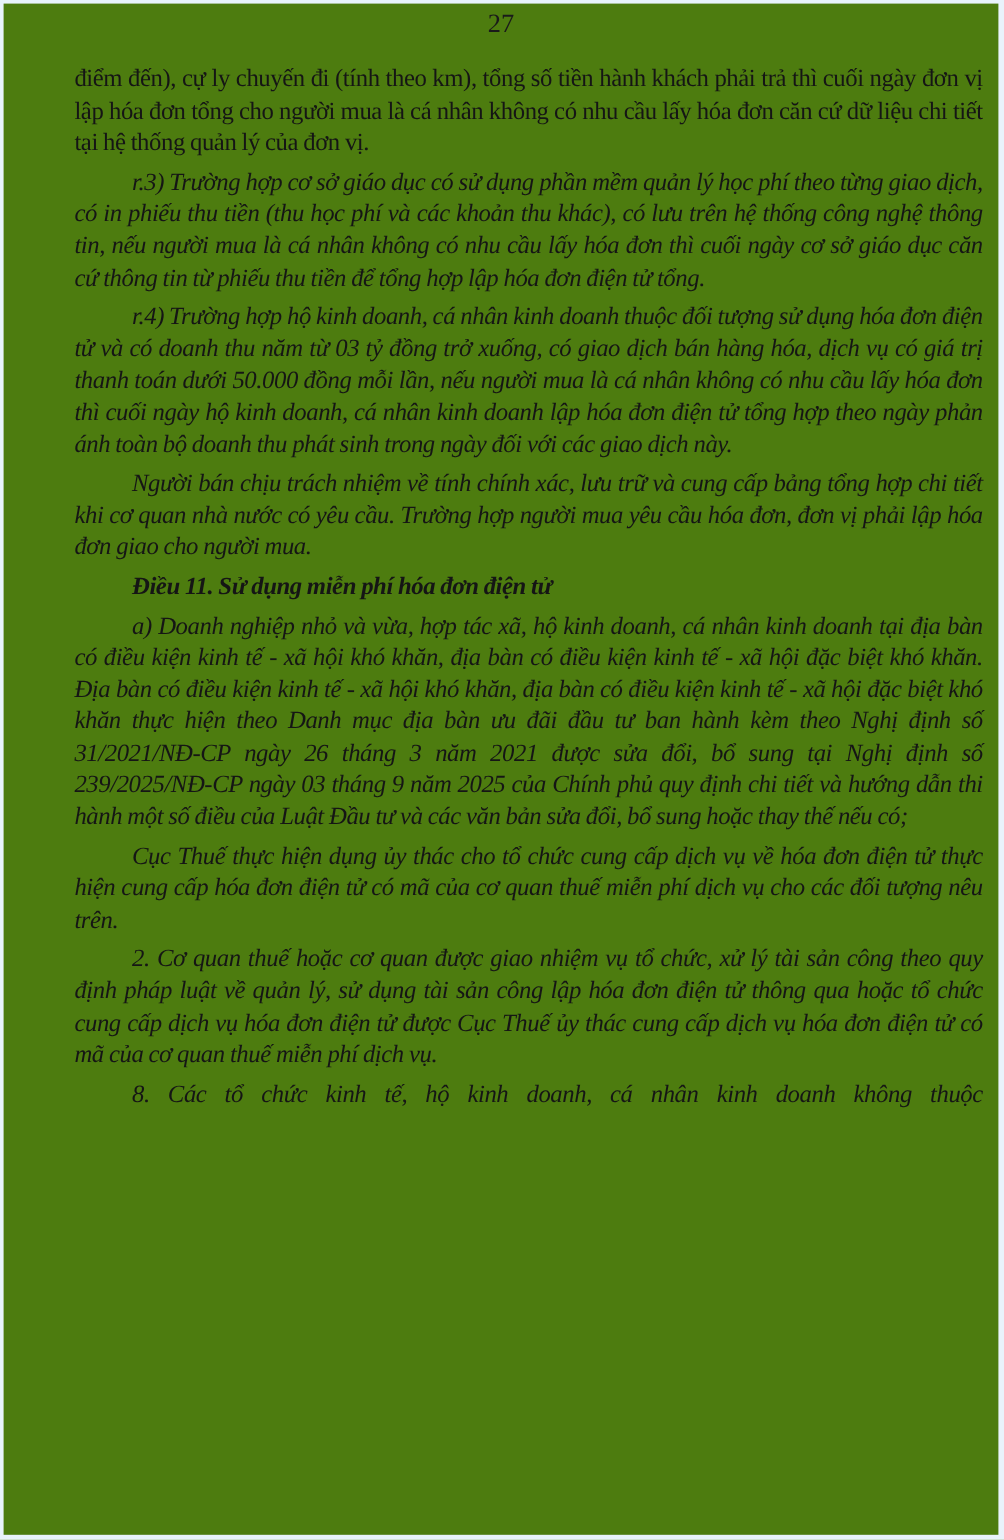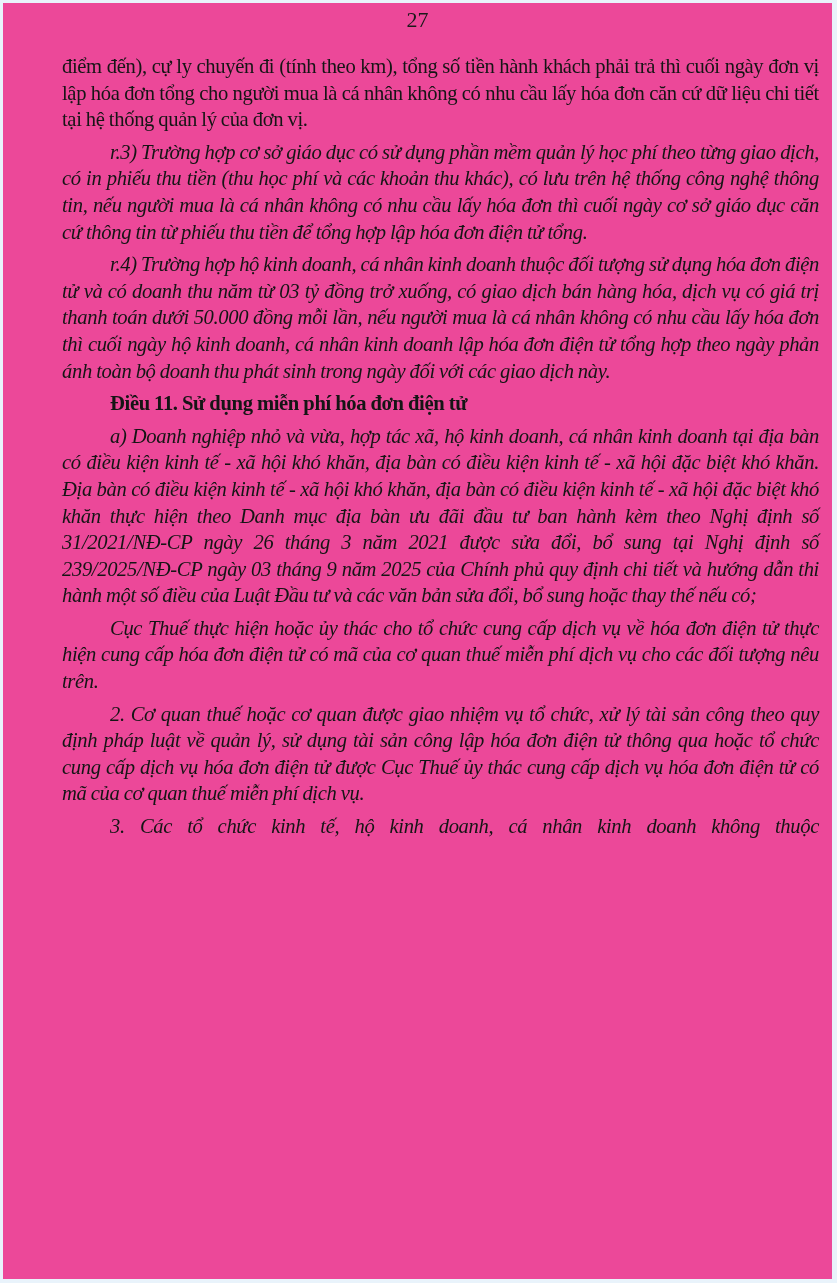--- a/index.html
+++ b/index.html
@@ -12,21 +12,21 @@
     height: 1283px;
     position: relative;
     overflow: hidden;
   }
   .page {
     position: absolute;
     left: 3px;
     top: 3px;
     width: 829px;
     height: 1276px;
-    background: #ec4899;
+    background: #4d7c0f;
     overflow: hidden;
   }
   .page-number {
     position: absolute;
     top: 4px;
     left: 0;
     width: 100%;
     text-align: center;
     font-family: "Liberation Serif", "DejaVu Serif", serif;
     font-size: 22px;
@@ -50,31 +50,33 @@
     text-align-last: left;
   }
   .para.indent {
     text-indent: 48px;
     font-style: italic;
   }
   .heading {
     margin: 2px 0 6px 0;
     text-indent: 48px;
     font-weight: bold;
+    font-style: italic;
   }
 </style>
 </head>
 <body>
 
 <div class="page">
   <div class="page-number">27</div>
 
   <div class="body-text">
     <p class="para">điểm đến), cự ly chuyến đi (tính theo km), tổng số tiền hành khách phải trả thì cuối ngày đơn vị lập hóa đơn tổng cho người mua là cá nhân không có nhu cầu lấy hóa đơn căn cứ dữ liệu chi tiết tại hệ thống quản lý của đơn vị.</p>
     <p class="para indent">r.3) Trường hợp cơ sở giáo dục có sử dụng phần mềm quản lý học phí theo từng giao dịch, có in phiếu thu tiền (thu học phí và các khoản thu khác), có lưu trên hệ thống công nghệ thông tin, nếu người mua là cá nhân không có nhu cầu lấy hóa đơn thì cuối ngày cơ sở giáo dục căn cứ thông tin từ phiếu thu tiền để tổng hợp lập hóa đơn điện tử tổng.</p>
     <p class="para indent">r.4) Trường hợp hộ kinh doanh, cá nhân kinh doanh thuộc đối tượng sử dụng hóa đơn điện tử và có doanh thu năm từ 03 tỷ đồng trở xuống, có giao dịch bán hàng hóa, dịch vụ có giá trị thanh toán dưới 50.000 đồng mỗi lần, nếu người mua là cá nhân không có nhu cầu lấy hóa đơn thì cuối ngày hộ kinh doanh, cá nhân kinh doanh lập hóa đơn điện tử tổng hợp theo ngày phản ánh toàn bộ doanh thu phát sinh trong ngày đối với các giao dịch này.</p>
+    <p class="para indent">Người bán chịu trách nhiệm về tính chính xác, lưu trữ và cung cấp bảng tổng hợp chi tiết khi cơ quan nhà nước có yêu cầu. Trường hợp người mua yêu cầu hóa đơn, đơn vị phải lập hóa đơn giao cho người mua.</p>
     <p class="heading">Điều 11. Sử dụng miễn phí hóa đơn điện tử</p>
     <p class="para indent">a) Doanh nghiệp nhỏ và vừa, hợp tác xã, hộ kinh doanh, cá nhân kinh doanh tại địa bàn có điều kiện kinh tế - xã hội khó khăn, địa bàn có điều kiện kinh tế - xã hội đặc biệt khó khăn. Địa bàn có điều kiện kinh tế - xã hội khó khăn, địa bàn có điều kiện kinh tế - xã hội đặc biệt khó khăn thực hiện theo Danh mục địa bàn ưu đãi đầu tư ban hành kèm theo Nghị định số 31/2021/NĐ-CP ngày 26 tháng 3 năm 2021 được sửa đổi, bổ sung tại Nghị định số 239/2025/NĐ-CP ngày 03 tháng 9 năm 2025 của Chính phủ quy định chi tiết và hướng dẫn thi hành một số điều của Luật Đầu tư và các văn bản sửa đổi, bổ sung hoặc thay thế nếu có;</p>
-    <p class="para indent">Cục Thuế thực hiện hoặc ủy thác cho tổ chức cung cấp dịch vụ về hóa đơn điện tử thực hiện cung cấp hóa đơn điện tử có mã của cơ quan thuế miễn phí dịch vụ cho các đối tượng nêu trên.</p>
+    <p class="para indent">Cục Thuế thực hiện dụng ủy thác cho tổ chức cung cấp dịch vụ về hóa đơn điện tử thực hiện cung cấp hóa đơn điện tử có mã của cơ quan thuế miễn phí dịch vụ cho các đối tượng nêu trên.</p>
     <p class="para indent">2. Cơ quan thuế hoặc cơ quan được giao nhiệm vụ tổ chức, xử lý tài sản công theo quy định pháp luật về quản lý, sử dụng tài sản công lập hóa đơn điện tử thông qua hoặc tổ chức cung cấp dịch vụ hóa đơn điện tử được Cục Thuế ủy thác cung cấp dịch vụ hóa đơn điện tử có mã của cơ quan thuế miễn phí dịch vụ.</p>
-    <p class="para indent" style="text-align: justify; text-align-last: justify;">3. Các tổ chức kinh tế, hộ kinh doanh, cá nhân kinh doanh không thuộc</p>
+    <p class="para indent" style="text-align: justify; text-align-last: justify;">8. Các tổ chức kinh tế, hộ kinh doanh, cá nhân kinh doanh không thuộc</p>
   </div>
 </div>
 
 </body></html>

